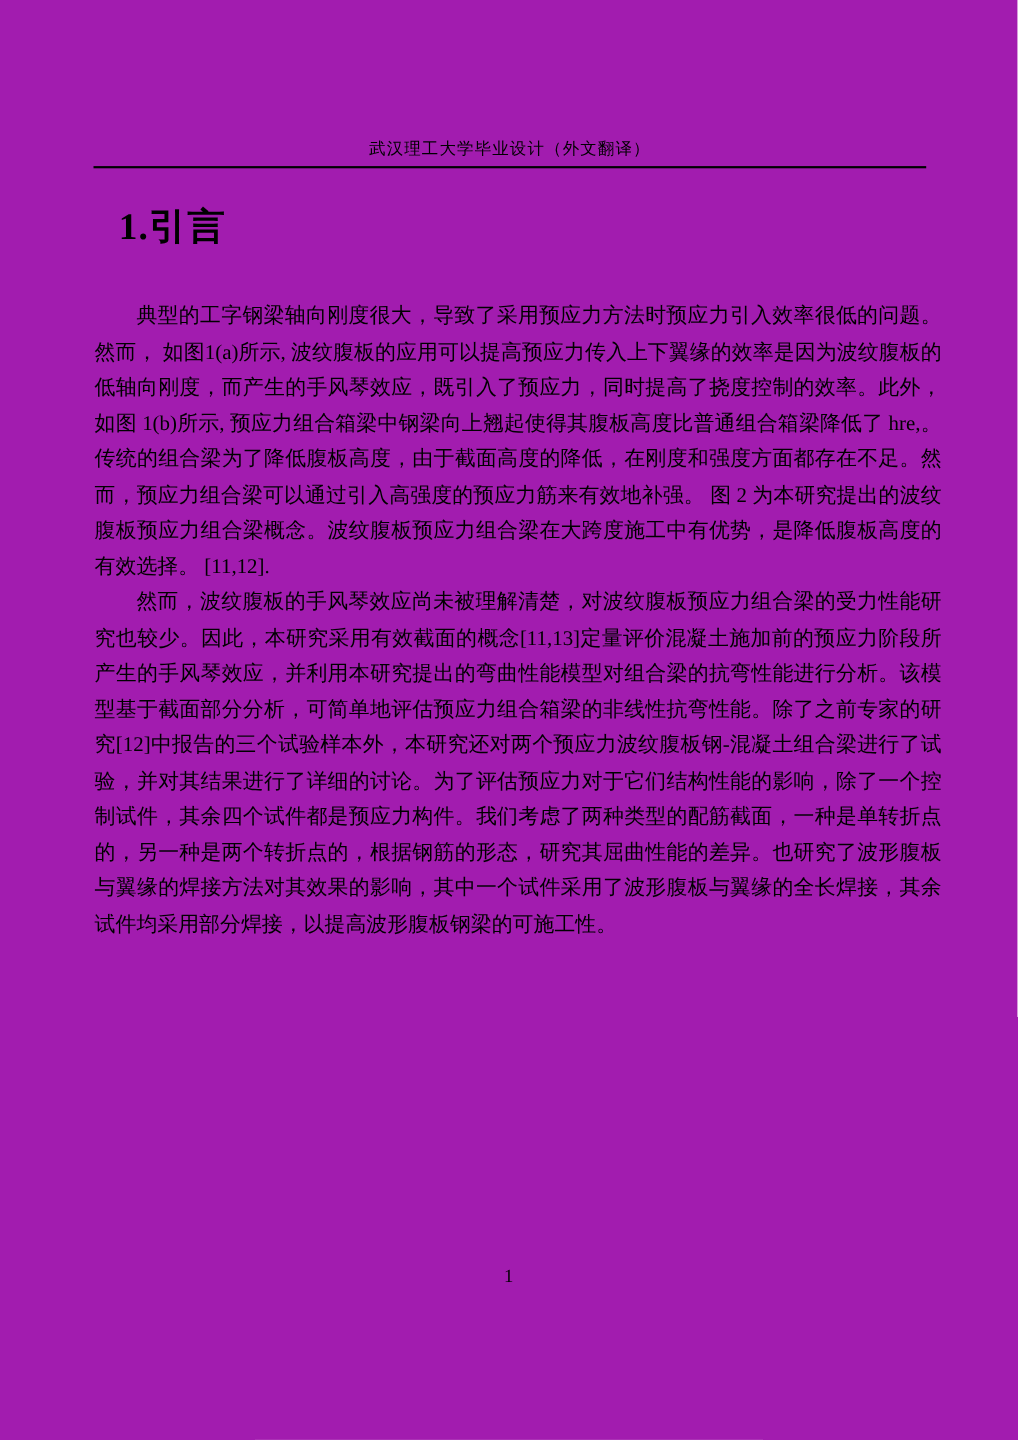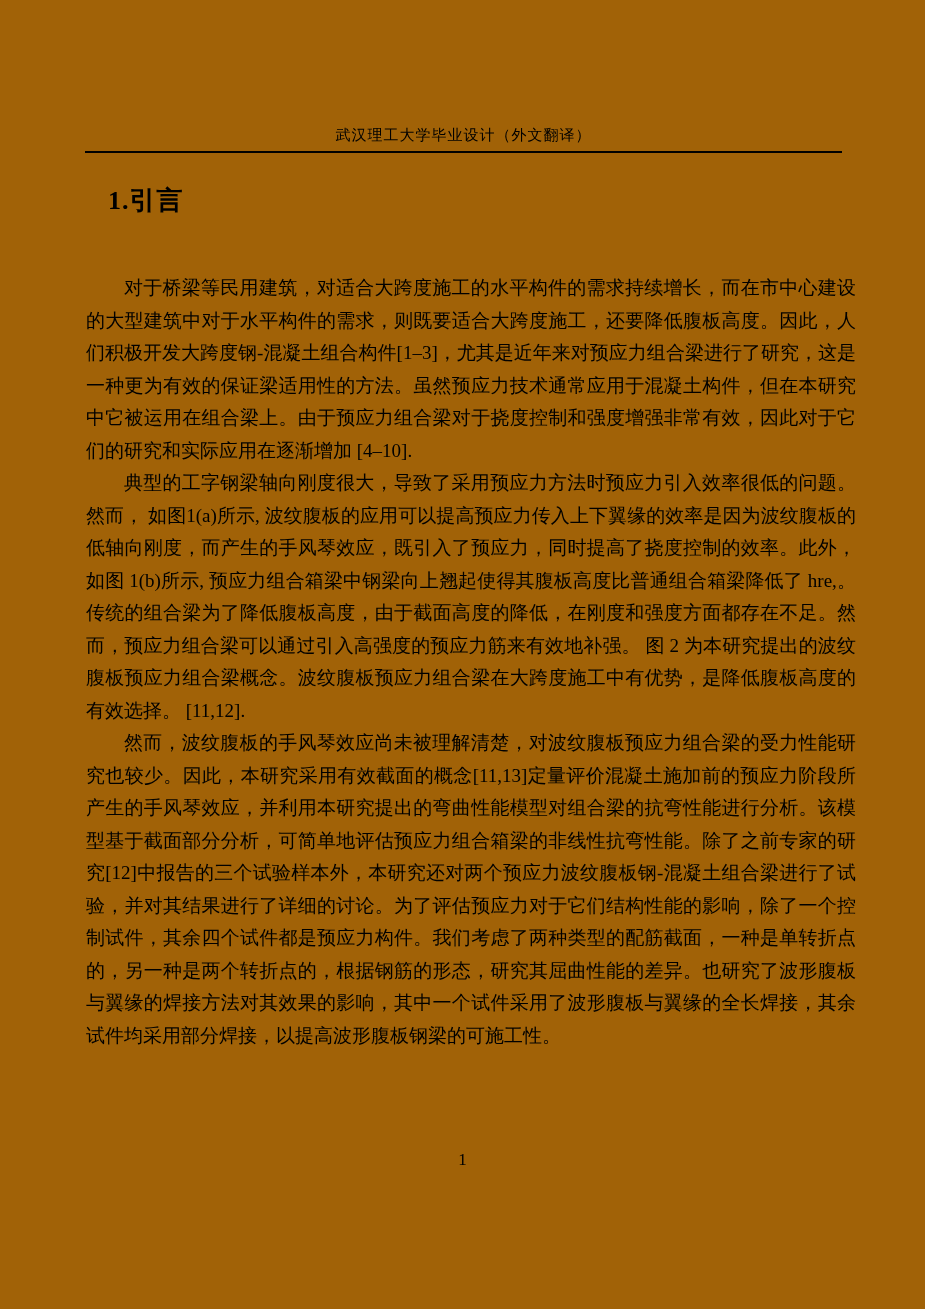--- a/index.html
+++ b/index.html
@@ -4,42 +4,42 @@
   <style>
     html, body {
       margin: 0;
       padding: 0;
       background: #ffffff;
     }
     .page {
       position: relative;
       width: 925px;
       height: 1309px;
-      background: #a16207;
+      background: #a21caf;
       color: #000000;
       font-family: "Liberation Serif", "DejaVu Serif", serif;
       overflow: hidden;
     }
     .running-header {
       position: absolute;
       top: 126px;
       left: 85px;
       width: 757px;
       text-align: center;
       font-size: 15px;
       letter-spacing: 1px;
       border-bottom: 2px solid #000000;
       padding-bottom: 6px;
     }
     .section-title {
       position: absolute;
       top: 183px;
       left: 108px;
       margin: 0;
-      font-size: 26px;
+      font-size: 34px;
       font-weight: bold;
       letter-spacing: 1px;
       font-family: "Liberation Serif", "DejaVu Serif", serif;
       text-align: center;
     }
     .doc-body {
       position: absolute;
       top: 272px;
       left: 86px;
       width: 770px;
@@ -68,21 +68,20 @@
 
 <div class="page">
 
   <div class="running-header">
     <span>武汉理工大学毕业设计（外文翻译）</span>
   </div>
 
   <h1 class="section-title">1.引言</h1>
 
   <div class="doc-body">
-    <p class="para">对于桥梁等民用建筑，对适合大跨度施工的水平构件的需求持续增长，而在市中心建设的大型建筑中对于水平构件的需求，则既要适合大跨度施工，还要降低腹板高度。因此，人们积极开发大跨度钢-混凝土组合构件[1–3]，尤其是近年来对预应力组合梁进行了研究，这是一种更为有效的保证梁适用性的方法。虽然预应力技术通常应用于混凝土构件，但在本研究中它被运用在组合梁上。由于预应力组合梁对于挠度控制和强度增强非常有效，因此对于它们的研究和实际应用在逐渐增加 [4–10].</p>
     <p class="para">典型的工字钢梁轴向刚度很大，导致了采用预应力方法时预应力引入效率很低的问题。然而， 如图1(a)所示, 波纹腹板的应用可以提高预应力传入上下翼缘的效率是因为波纹腹板的低轴向刚度，而产生的手风琴效应，既引入了预应力，同时提高了挠度控制的效率。此外，如图 1(b)所示, 预应力组合箱梁中钢梁向上翘起使得其腹板高度比普通组合箱梁降低了 hre,。传统的组合梁为了降低腹板高度，由于截面高度的降低，在刚度和强度方面都存在不足。然而，预应力组合梁可以通过引入高强度的预应力筋来有效地补强。 图 2 为本研究提出的波纹腹板预应力组合梁概念。波纹腹板预应力组合梁在大跨度施工中有优势，是降低腹板高度的有效选择。 [11,12].</p>
     <p class="para">然而，波纹腹板的手风琴效应尚未被理解清楚，对波纹腹板预应力组合梁的受力性能研究也较少。因此，本研究采用有效截面的概念[11,13]定量评价混凝土施加前的预应力阶段所产生的手风琴效应，并利用本研究提出的弯曲性能模型对组合梁的抗弯性能进行分析。该模型基于截面部分分析，可简单地评估预应力组合箱梁的非线性抗弯性能。除了之前专家的研究[12]中报告的三个试验样本外，本研究还对两个预应力波纹腹板钢-混凝土组合梁进行了试验，并对其结果进行了详细的讨论。为了评估预应力对于它们结构性能的影响，除了一个控制试件，其余四个试件都是预应力构件。我们考虑了两种类型的配筋截面，一种是单转折点的，另一种是两个转折点的，根据钢筋的形态，研究其屈曲性能的差异。也研究了波形腹板与翼缘的焊接方法对其效果的影响，其中一个试件采用了波形腹板与翼缘的全长焊接，其余试件均采用部分焊接，以提高波形腹板钢梁的可施工性。</p>
   </div>
 
   <div class="page-footer">
     <span>1</span>
   </div>
 
 </div>
 

